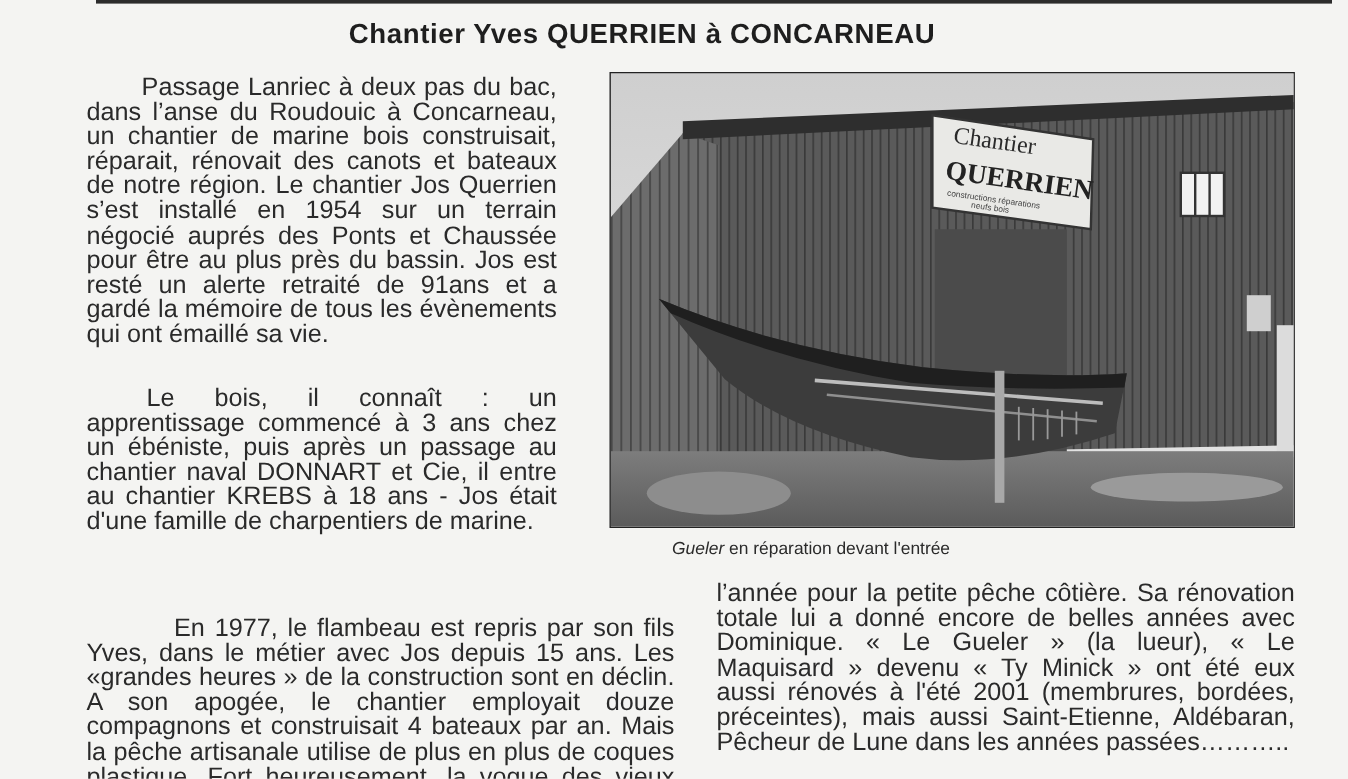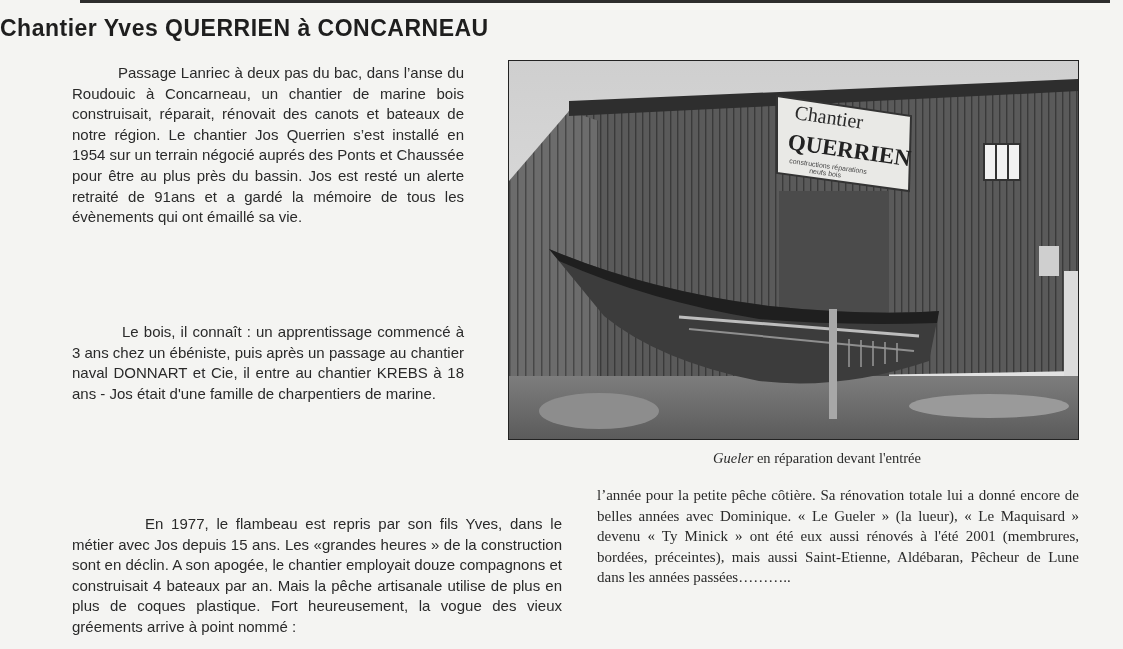--- a/index.html
+++ b/index.html
@@ -4,39 +4,39 @@
 <style>
   html, body { margin:0; padding:0; }
   body {
     width:1123px; height:649px; overflow:hidden; position:relative;
     background:#f4f4f2;
     font-family:"Liberation Sans", sans-serif;
     color:#2a2a2a;
   }
   .top-rule { position:absolute; left:80px; top:0; width:1030px; height:3px; background:#2c2c2c; }
   .title {
-    position:absolute; left:0; top:15px; width:1070px; 
+    position:absolute; left:0; top:15px; width:1070px; text-align:center;
     font-size:23px; font-weight:bold; letter-spacing:0.5px; color:#1e1e1e;
   }
   .para {
-    position:absolute; font-size:15px; line-height:20.6px; text-align:justify;
+    position:absolute; font-size:21px; line-height:20.6px; text-align:justify;
   }
   .para .indent { display:inline-block; }
   .p1 { left:72px; top:63px; width:392px; }
   .p2 { left:72px; top:322px; width:392px; }
   .p3 { left:72px; top:514px; width:490px; }
-  .p4 { left:597px; top:485px; width:482px;font-family:Liberation Serif, serif; }
+  .p4 { left:597px; top:485px; width:482px; }
   .photo {
     position:absolute; left:508px; top:60px; width:571px; height:380px;
     border:1px solid #222; box-sizing:border-box; overflow:hidden;
     background:#9a9a9a;
   }
   .caption {
-    position:absolute; left:560px; top:450px; width:514px; text-align:center;
-    font-size:14.5px; color:#2a2a2a;font-family:Liberation Serif, serif;
+    position:absolute; left:560px; top:450px; width:514px; text-align:left;
+    font-size:14.5px; color:#2a2a2a;
   }
   .caption em { font-style:italic; }
 </style>
 </head>
 <body>
 
 <div class="top-rule"></div>
 
 <div class="title">Chantier Yves QUERRIEN à CONCARNEAU</div>
 

